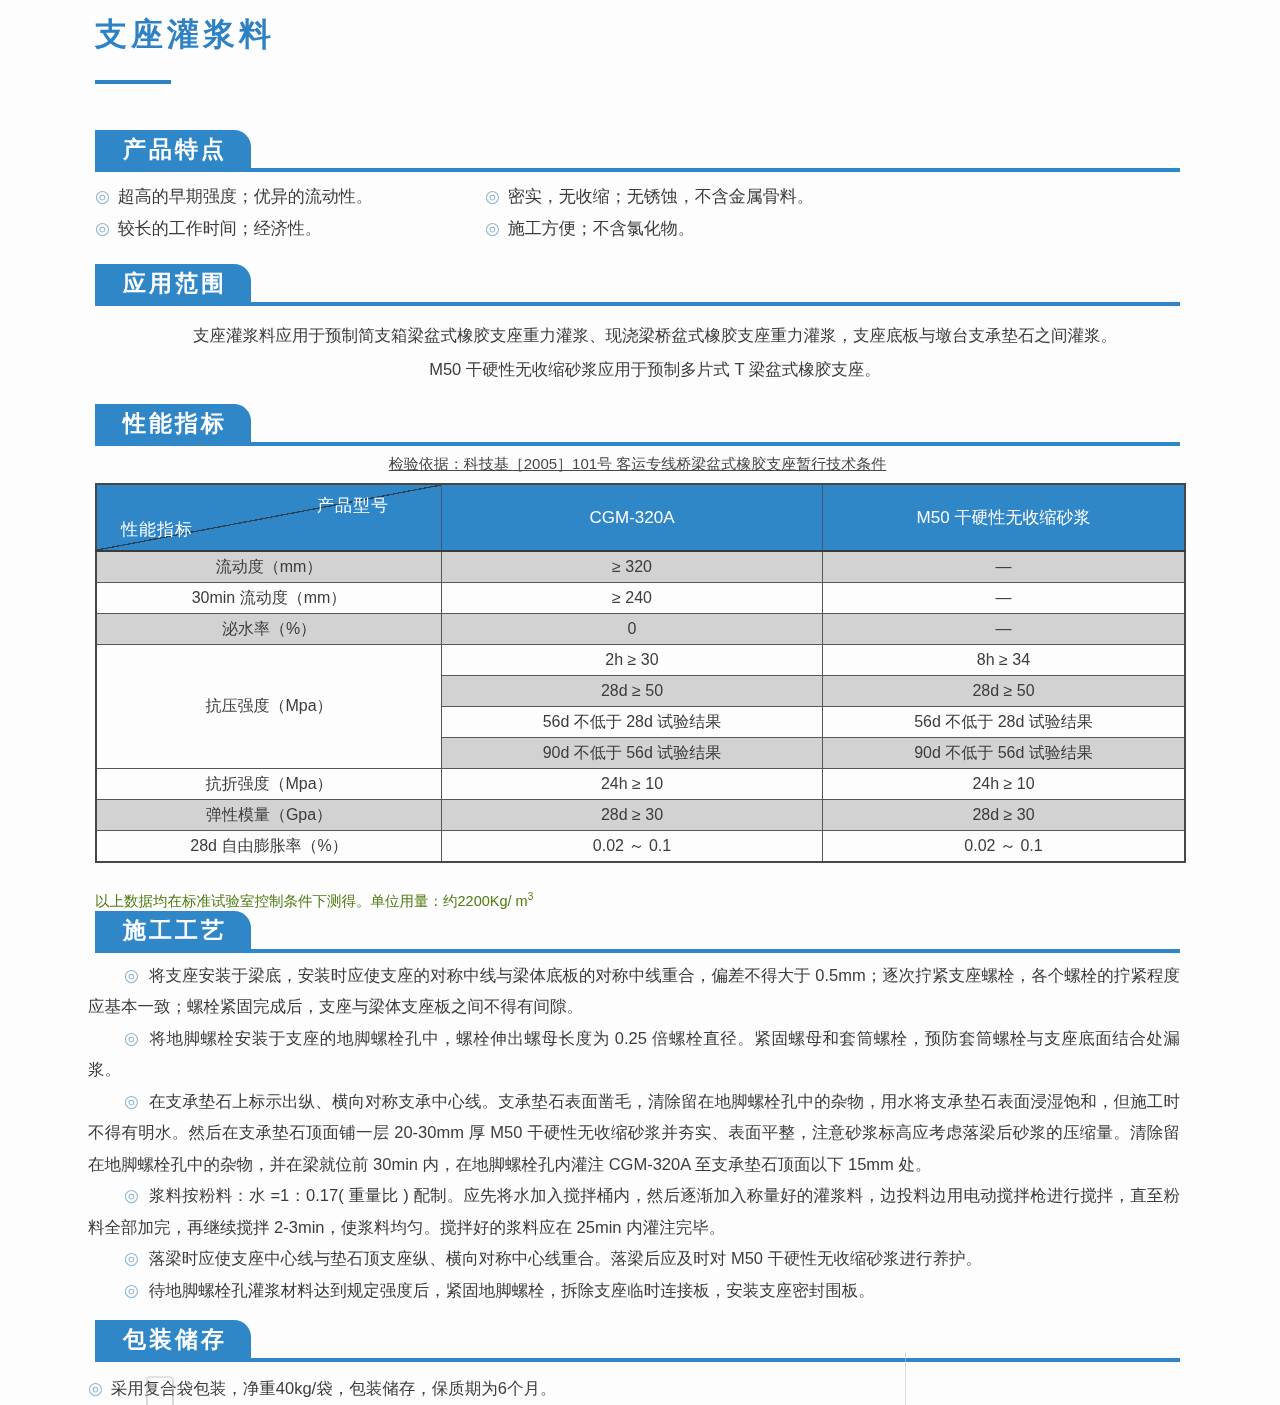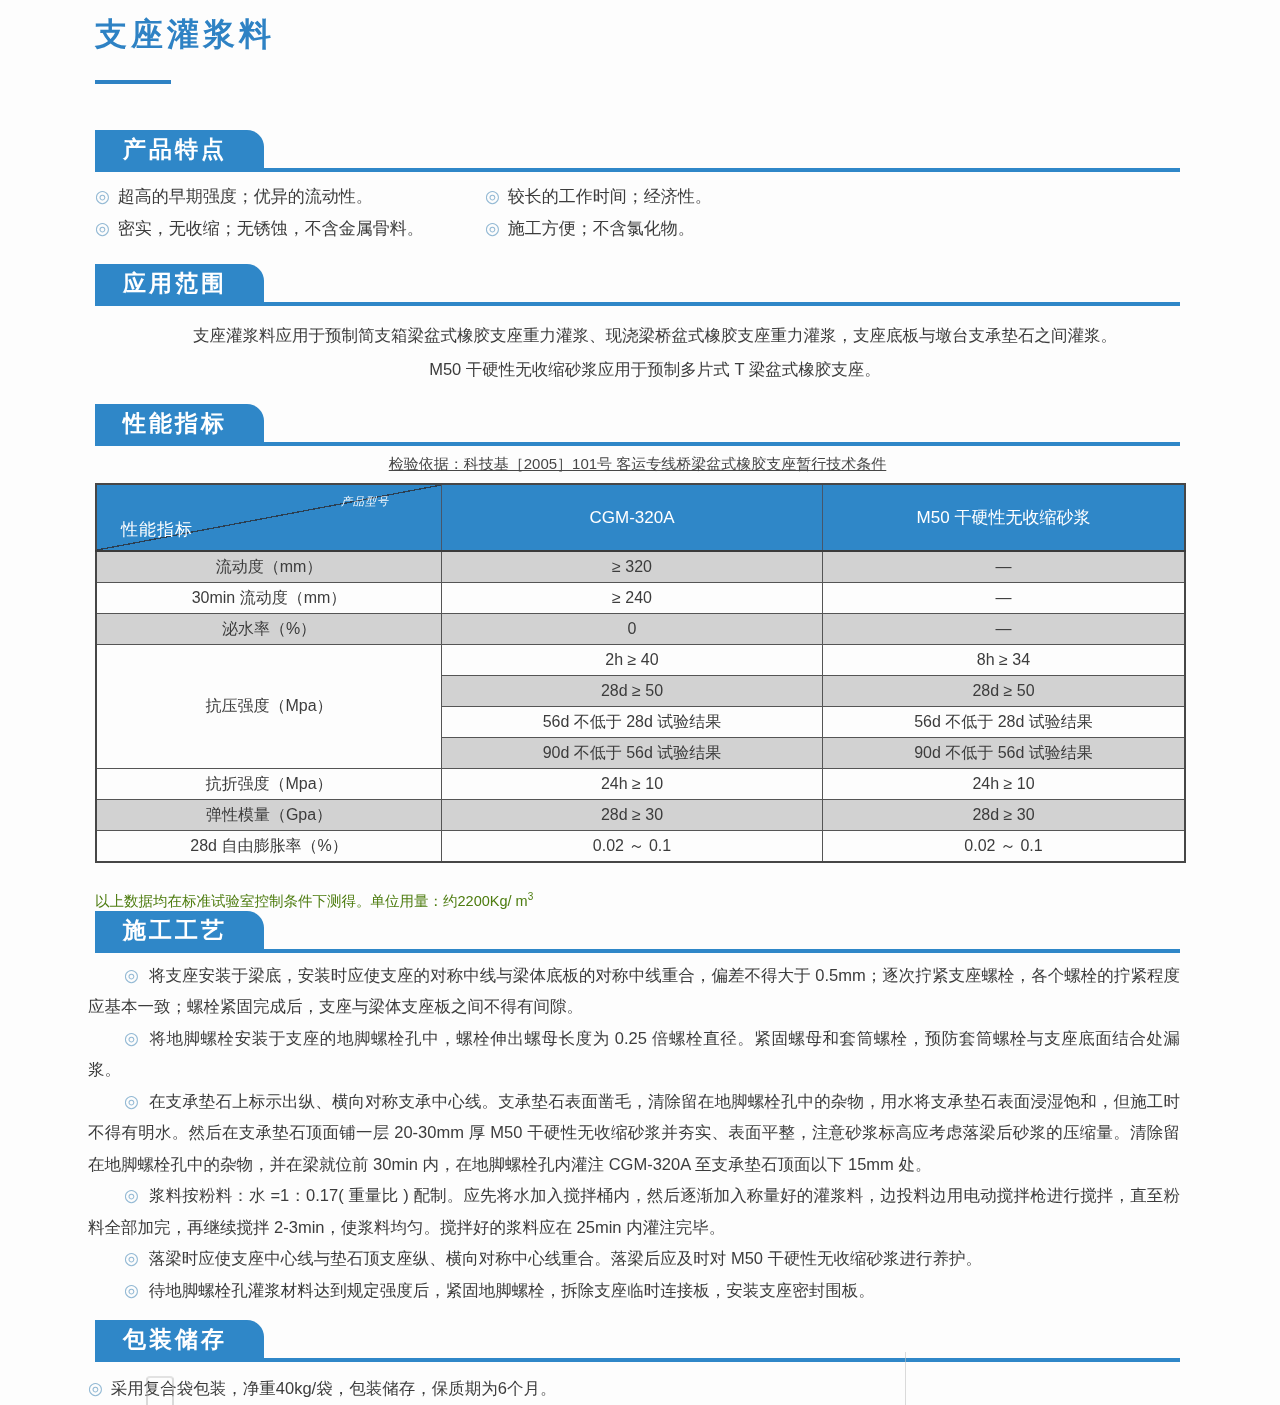--- a/index.html
+++ b/index.html
@@ -7,21 +7,21 @@
   .page { position:relative; width:1280px; height:1405px; background:#fdfdfd; overflow:hidden; }
   .content { padding:14px 100px 0 95px; }
 
   
   .doc-title { margin:0; font-size:32px; font-weight:bold; color:#2e82c4; letter-spacing:4px; line-height:40px; }
   .title-line { margin-top:26px; width:76px; height:4px; background:#2e82c4; }
 
   
   .sec-head { border-bottom:4px solid #2f87c8; line-height:0; }
   .sec-tab { display:inline-block; background:#2f87c8; color:#ffffff; font-size:23px; font-weight:bold;
-             letter-spacing:3px; line-height:26px; padding:6px 37px 6px 28px; border-radius:0 17px 0 0; }
+             letter-spacing:3px; line-height:26px; padding:6px 24px 6px 28px; border-radius:0 17px 0 0; }
 
   
   .feature-grid { display:grid; grid-template-columns:390px 1fr; margin-top:9px; }
   .feat { font-size:17px; line-height:32px; white-space:nowrap; }
   .bullet { color:#93b9d4; margin-right:8px; font-size:17px; }
 
   
   .app-text { margin-top:12px;text-align:center; }
   .app-text p { margin:0; padding-left:35px; font-size:16.5px; line-height:34px; }
 
@@ -30,21 +30,21 @@
   table.perf { margin-top:9px; border-collapse:collapse; width:1085px; table-layout:fixed; border:2px solid #474747; }
   table.perf td, table.perf th { border:1px solid #555555; padding:0; text-align:center; font-weight:normal; }
   tr.thead th { background:#2f87c8; color:#ffffff; font-size:17px; height:65px; border-color:#46566b; }
   tr.thead { border-bottom:2px solid #3b3b3b; }
   td.c1 { width:344px; } th.c2, td.c2 { width:380px; } th.c3, td.c3 { width:361px; }
   tbody td { height:30px; font-size:16px; color:#3c3c3c; background:#fdfdfd; }
   td.shade { background:#d2d2d2; }
   th.corner { position:relative; width:344px; padding:0; }
   .diag { position:absolute; left:0; top:0; right:0; bottom:0;
           background:linear-gradient(to bottom right, rgba(0,0,0,0) 49.5%, #2b3f52 49.5%, #2b3f52 50.5%, rgba(0,0,0,0) 50.5%); }
-  .corner-top { position:absolute; top:9px; right:52px; font-size:11px; color:#fff; letter-spacing:1px;font-style:italic; }
+  .corner-top { position:absolute; top:9px; right:52px; font-size:17px; color:#fff; letter-spacing:1px; }
   .corner-bottom { position:absolute; bottom:9px; left:24px; font-size:17px; color:#fff; letter-spacing:1px; }
   .perf-footnote { margin-top:28px; font-size:14.5px; color:#4d7c0f; }
   .perf-footnote sup { font-size:10px; }
 
   
   .constr-text { margin:7px 0 0 -7px; width:1092px; }
   .constr-text p { margin:0; font-size:16.5px; line-height:31.5px; text-align:justify; text-indent:36px; }
   .constr-text .bullet { margin-right:10px; }
 
   
@@ -72,22 +72,22 @@
 
     <h1 class="doc-title">支座灌浆料</h1>
     <div class="title-line"></div>
 
     <section class="sec-features">
       <div class="sec-head">
         <span class="sec-tab">产品特点</span>
       </div>
       <div class="feature-grid">
         <div class="feat"><span class="bullet">◎</span><span>超高的早期强度；优异的流动性。</span></div>
+        <div class="feat"><span class="bullet">◎</span><span>密实，无收缩；无锈蚀，不含金属骨料。</span></div>
         <div class="feat"><span class="bullet">◎</span><span>较长的工作时间；经济性。</span></div>
-        <div class="feat"><span class="bullet">◎</span><span>密实，无收缩；无锈蚀，不含金属骨料。</span></div>
         <div class="feat"><span class="bullet">◎</span><span>施工方便；不含氯化物。</span></div>
       </div>
     </section>
 
     <section class="sec-application">
       <div class="sec-head">
         <span class="sec-tab">应用范围</span>
       </div>
       <div class="app-text">
         <p>支座灌浆料应用于预制简支箱梁盆式橡胶支座重力灌浆、现浇梁桥盆式橡胶支座重力灌浆，支座底板与墩台支承垫石之间灌浆。</p>
@@ -124,21 +124,21 @@
             <td class="c2">≥ 240</td>
             <td class="c3">—</td>
           </tr>
           <tr>
             <td class="c1 shade">泌水率（%）</td>
             <td class="c2 shade">0</td>
             <td class="c3 shade">—</td>
           </tr>
           <tr>
             <td class="c1" rowspan="4">抗压强度（Mpa）</td>
-            <td class="c2">2h ≥ 40</td>
+            <td class="c2">2h ≥ 30</td>
             <td class="c3">8h ≥ 34</td>
           </tr>
           <tr>
             <td class="c2 shade">28d ≥ 50</td>
             <td class="c3 shade">28d ≥ 50</td>
           </tr>
           <tr>
             <td class="c2">56d 不低于 28d 试验结果</td>
             <td class="c3">56d 不低于 28d 试验结果</td>
           </tr>

